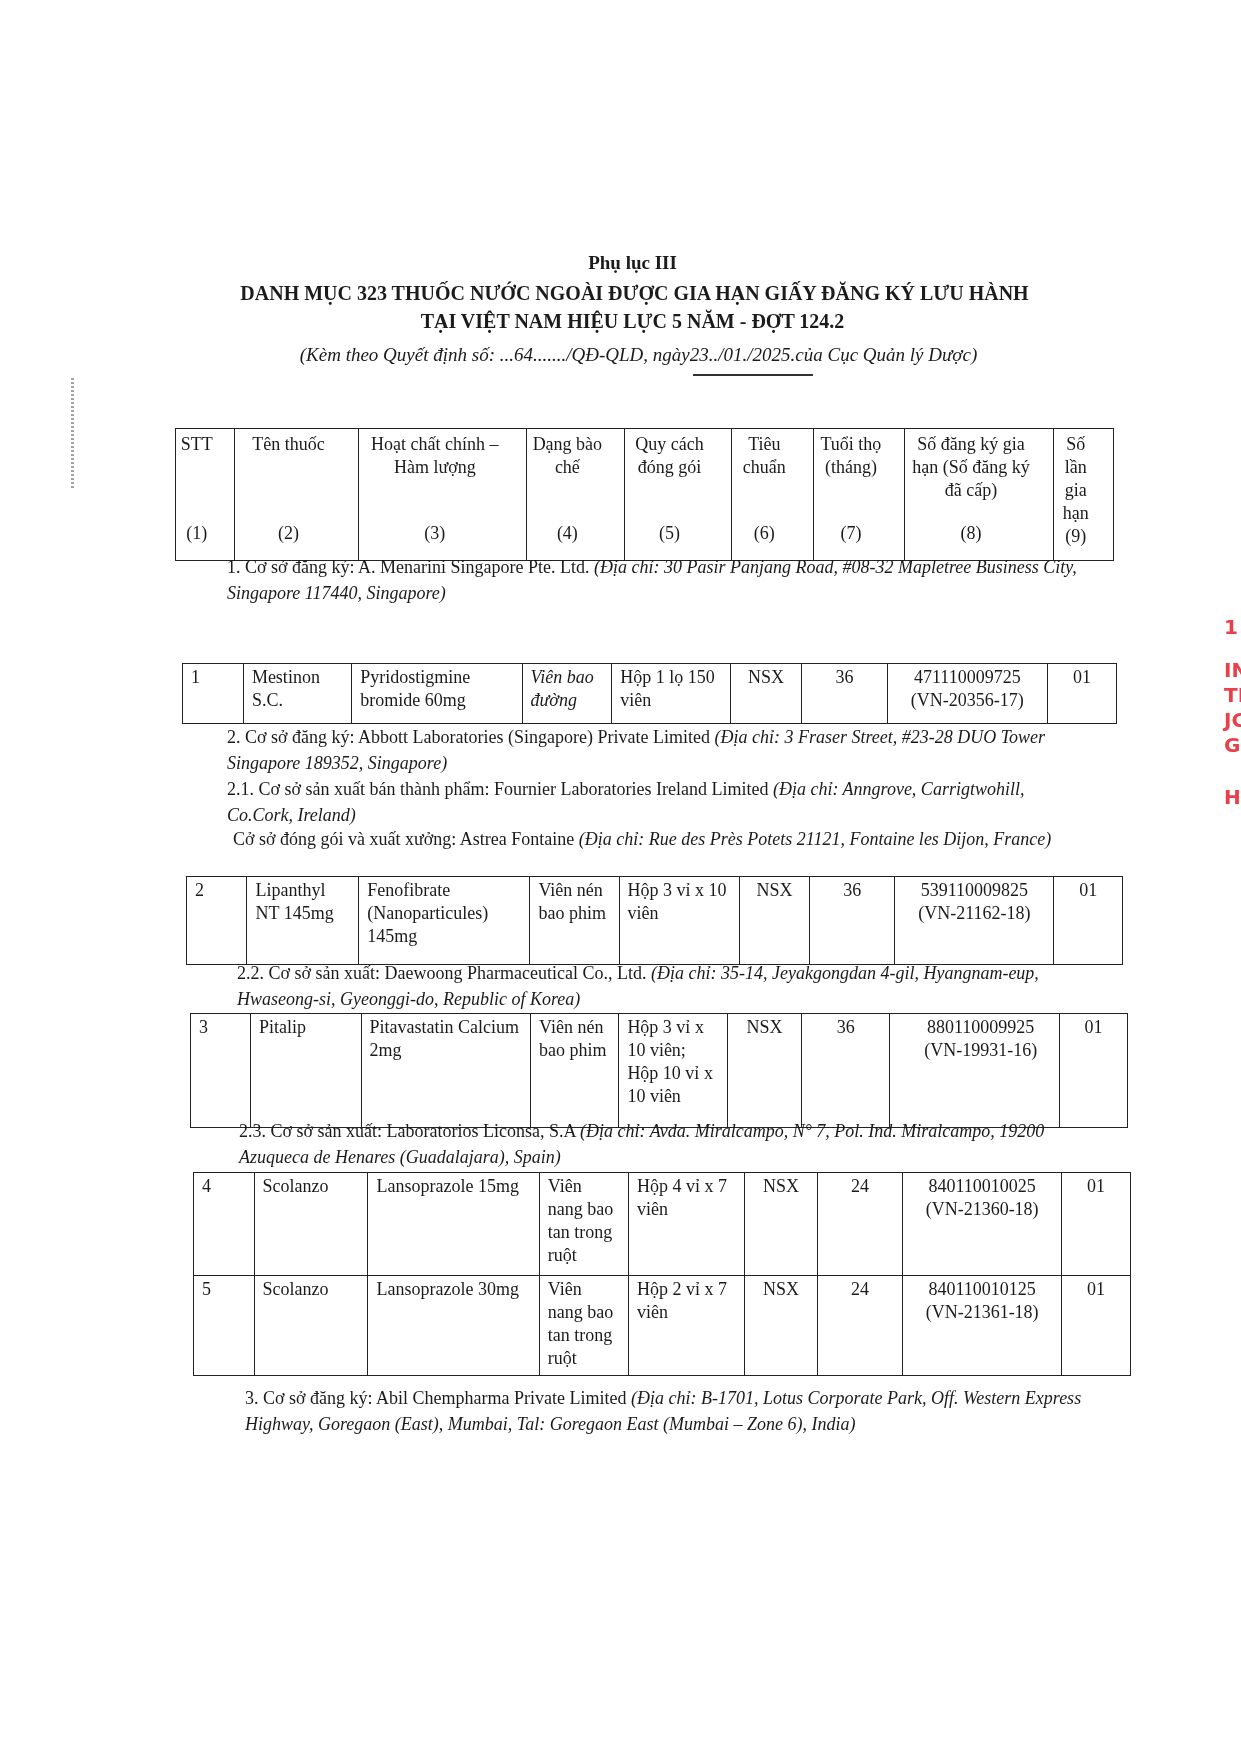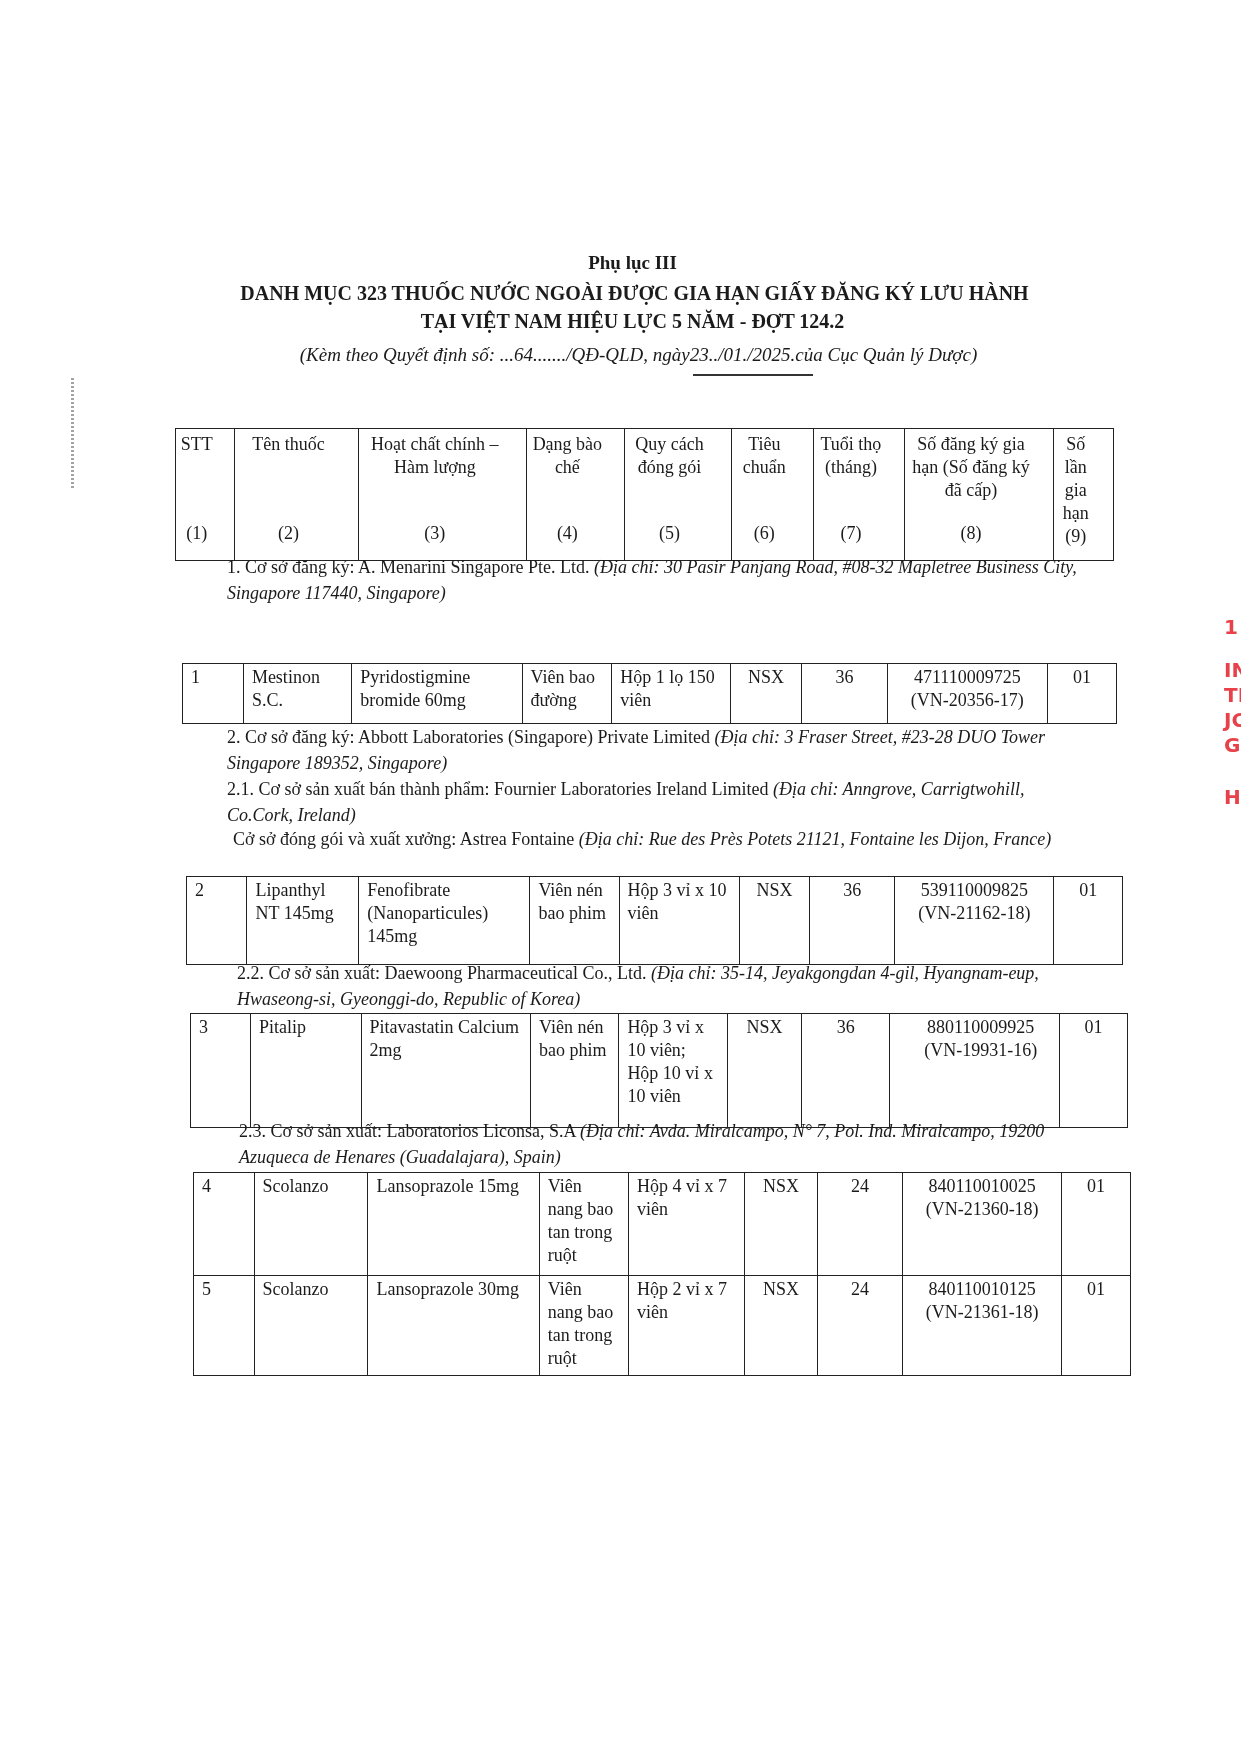--- a/index.html
+++ b/index.html
@@ -110,21 +110,21 @@
   <div class="sec" style="left:227px; top:554px; width:850px;">
     <b>1. Cơ sở đăng ký: A. Menarini Singapore Pte. Ltd.</b> <i>(Địa chỉ: 30 Pasir Panjang Road, #08-32 Mapletree Business City, Singapore 117440, Singapore)</i>
   </div>
 
   <table class="t" style="left:182px; top:663px; width:935px;">
     <tbody>
         <tr style="height:60px;">
       <td style="width:42px;">1</td>
       <td style="width:88px;">Mestinon S.C.</td>
       <td style="width:148px;">Pyridostigmine bromide 60mg</td>
-      <td style="width:70px;">Viên bao đường</td>
+      <td style="width:70px;font-style:italic;">Viên bao đường</td>
       <td style="width:98px;">Hộp 1 lọ 150 viên</td>
       <td class="c" style="width:52px;">NSX</td>
       <td class="c" style="width:66px;">36</td>
       <td class="c" style="width:138px;"><span>471110009725</span><br><span>(VN-20356-17)</span></td>
       <td class="c" style="width:50px;">01</td>
     </tr>
   </tbody>
     </table>
 
   <div class="sec" style="left:227px; top:724px; width:850px;">
@@ -197,20 +197,23 @@
       <td>Viên nang bao tan trong ruột</td>
       <td>Hộp 2 vỉ x 7 viên</td>
       <td class="c">NSX</td>
       <td class="c">24</td>
       <td class="c"><span>840110010125</span><br><span>(VN-21361-18)</span></td>
       <td class="c">01</td>
     </tr>
   </tbody>
     </table>
 
+  <div class="sec" style="left:245px; top:1385px; width:850px;">
+    <b>3. Cơ sở đăng ký: Abil Chempharma Private Limited</b> <i>(Địa chỉ: B-1701, Lotus Corporate Park, Off. Western Express Highway, Goregaon (East), Mumbai, Tal: Goregaon East (Mumbai – Zone 6), India)</i>
+  </div>
 
   <div class="stamp" style="left:1224px; top:615px;">1</div>
   <div class="stamp" style="left:1224px; top:658px;">IN</div>
   <div class="stamp" style="left:1224px; top:683px;">TI</div>
   <div class="stamp" style="left:1224px; top:708px;">JC</div>
   <div class="stamp" style="left:1224px; top:733px;">G</div>
   <div class="stamp" style="left:1224px; top:785px;">H</div>
 </div>
 
 </body></html>

